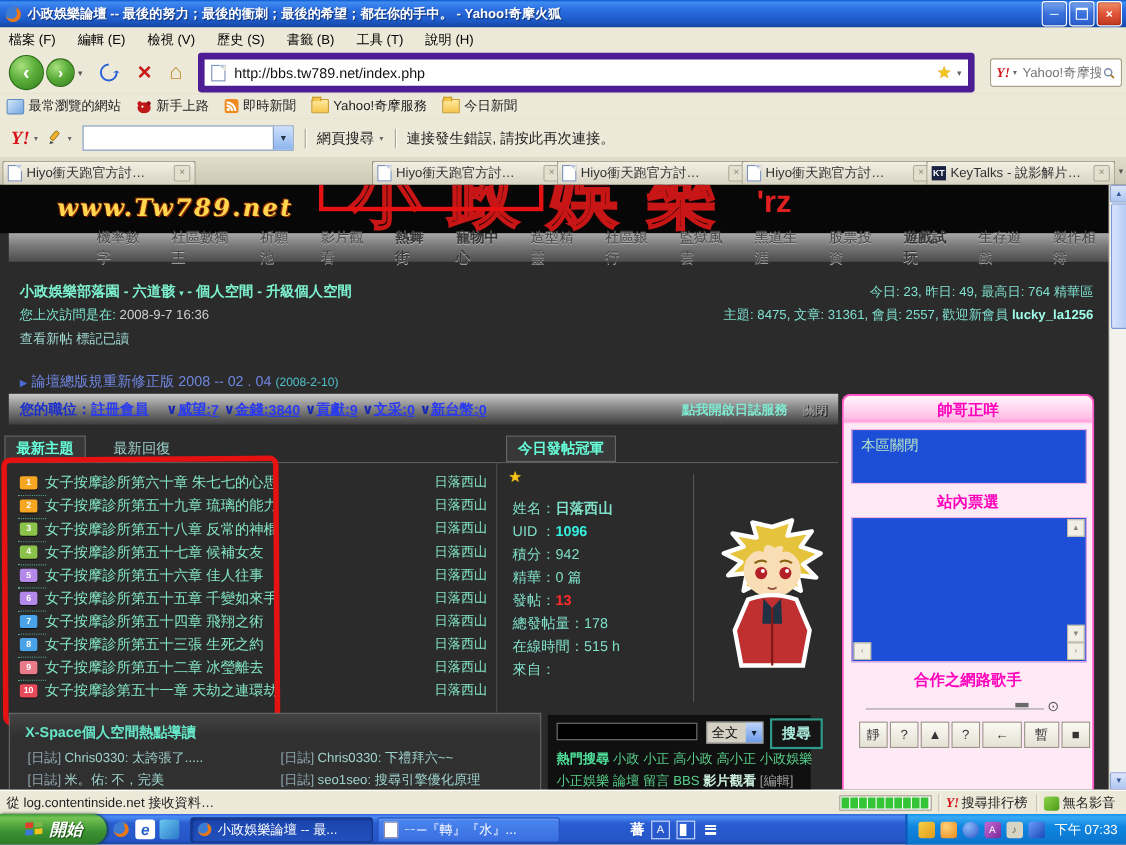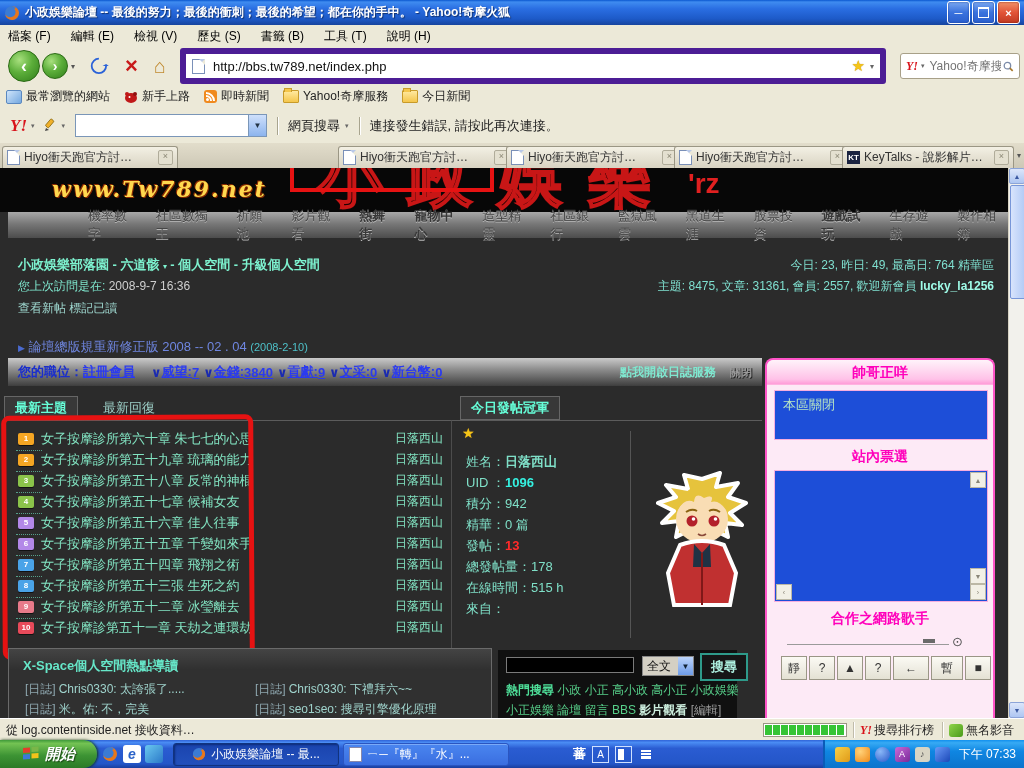--- a/index.html
+++ b/index.html
@@ -125,21 +125,21 @@
   .sdiv{width:1px;height:16px;background:#c0bcaa;margin:0 6px;box-shadow:1px 0 0 #fff;}
   
   .taskbar{left:0;top:740px;width:1024px;height:28px;
     background:linear-gradient(180deg,#2f63d8 0%,#4a8cf4 9%,#2a5cd2 30%,#2456c8 85%,#1a3e9e 100%);display:flex;align-items:center;}
   .startbtn{height:28px;width:97px;border-radius:0 14px 14px 0;
     background:linear-gradient(180deg,#3f9a3a 0%,#74c353 12%,#3d9434 55%,#2c7a26 100%);
     box-shadow:1px 0 3px #10340c;display:flex;align-items:center;justify-content:center;gap:5px;
     color:#fff;font-weight:bold;font-style:italic;font-size:15px;text-shadow:1px 1px 1px #1c4a14;}
   .taskbtn{height:23px;width:166px;margin-left:4px;border-radius:3px;display:flex;align-items:center;gap:5px;padding:0 5px;
     box-sizing:border-box;color:#fff;font-size:12px;white-space:nowrap;overflow:hidden;}
-  .taskbtn.pressed{background:linear-gradient(180deg,#1a44ae,#2250bc);box-shadow:inset 1px 1px 2px #0c2a78;border:1px solid #11337e;justify-content:center;}
+  .taskbtn.pressed{background:linear-gradient(180deg,#1a44ae,#2250bc);box-shadow:inset 1px 1px 2px #0c2a78;border:1px solid #11337e;}
   .taskbtn.norm{background:linear-gradient(180deg,#4a86f0,#3a6ee0);border:1px solid #2a55c0;box-shadow:inset 0 1px 0 #7aaaf8;}
   .tray{height:28px;margin-left:auto;display:flex;align-items:center;gap:5px;padding:0 8px 0 10px;
     background:linear-gradient(180deg,#1290ee 0%,#37aaf4 10%,#0f86e2 40%,#0c74cc 100%);border-left:2px solid #0a5cb8;color:#fff;}
   .trayic{width:15px;height:15px;border-radius:3px;display:flex;align-items:center;justify-content:center;font-size:9px;color:#fff;}
   .imeitem{color:#fff;font-size:13px;margin-left:6px;display:flex;align-items:center;}
   .imebox{width:15px;height:15px;border:1px solid #cfe0ff;display:flex;align-items:center;justify-content:center;font-size:10px;color:#fff;}
   .qlicon{width:18px;height:18px;border-radius:3px;margin-left:4px;display:flex;align-items:center;justify-content:center;font-weight:bold;}
 </style>
 </head>
 <body>

